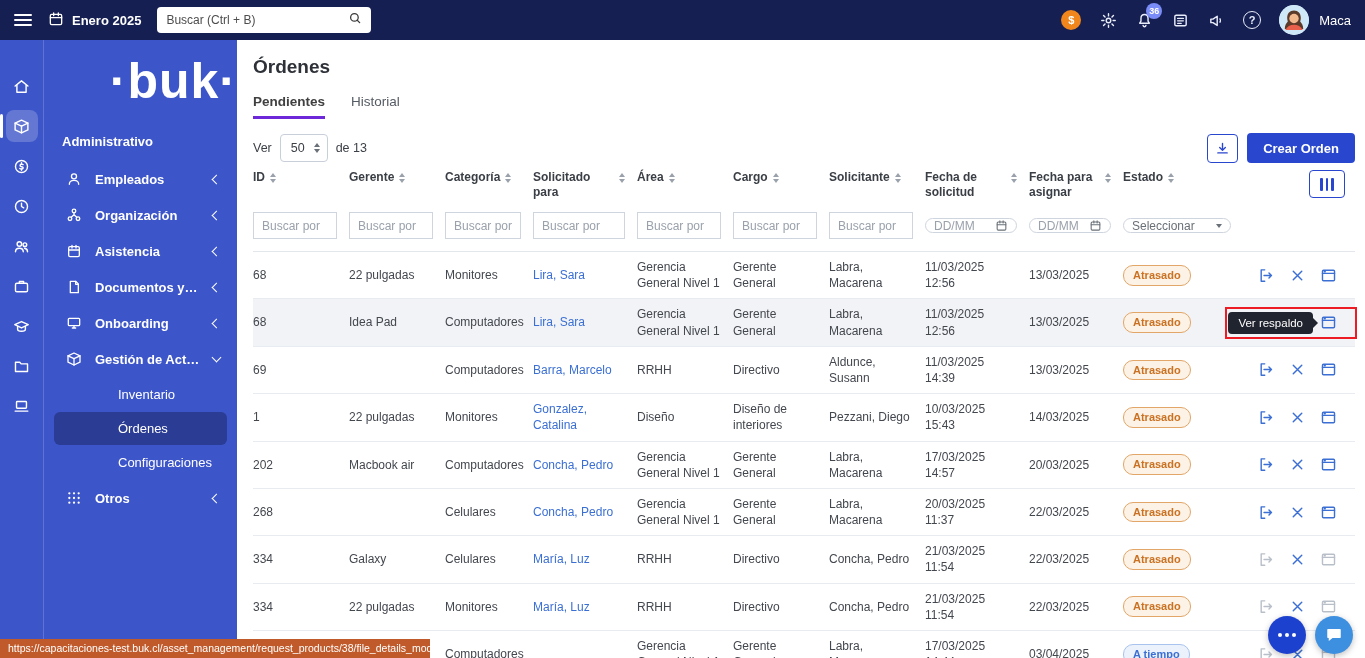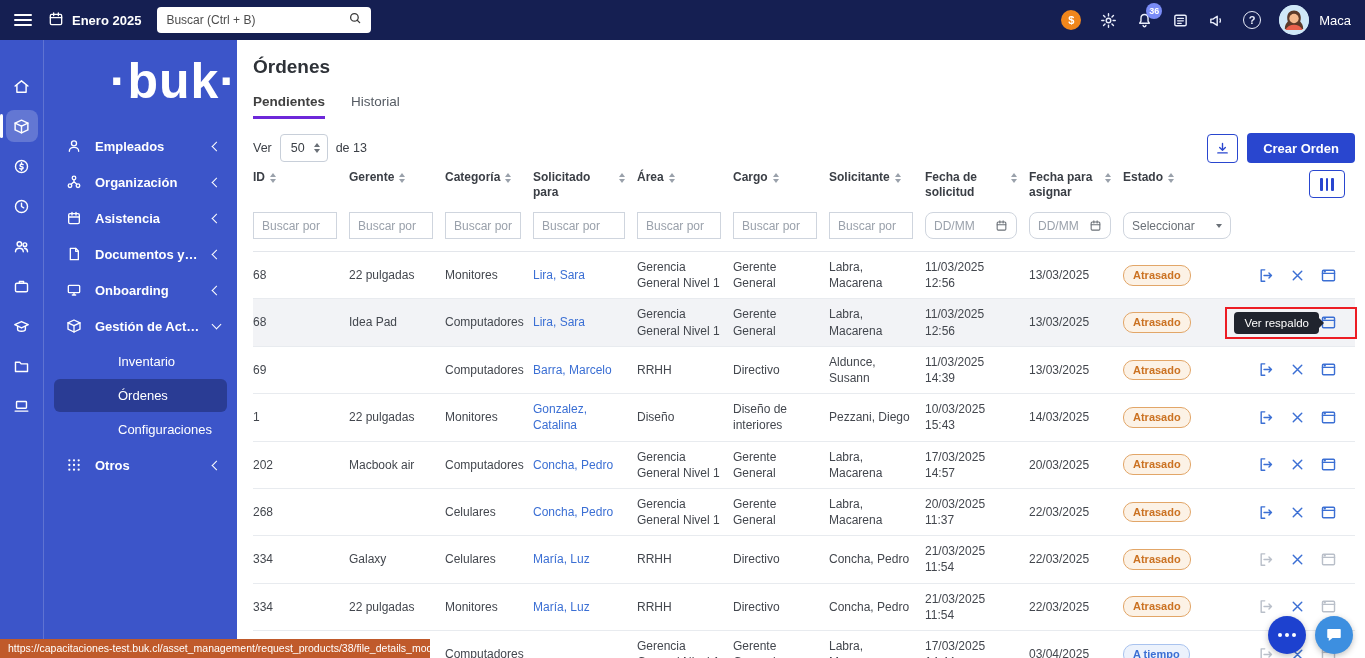--- a/index.html
+++ b/index.html
@@ -72,36 +72,36 @@
   .sort{display:inline-flex;flex-direction:column;gap:2px;margin-top:3px;flex:none}
   .sort .up{border-bottom:4px solid #9aa1ab}
   .sort .down{border-top:4px solid #9aa1ab}
   .actions-h{display:flex;justify-content:flex-end;padding-right:10px}
   .colbtn{width:36px;height:28px;border:1px solid #2946cf;background:#fff;border-radius:4px;display:flex;align-items:center;justify-content:center;gap:3px;cursor:pointer}
   .colbtn i{display:block;width:2.5px;height:13px;background:#2946cf;border-radius:1px}
   .filters{padding:8px 0 12px;border-bottom:1px solid #e3e6eb}
   .fcell{padding-right:12px}
   .finput{width:100%;height:27px;border:1px solid #cfd5de;border-radius:0;font-size:12px;color:#3c4047;padding:0 8px;outline:none;background:#fff;font-family:inherit}
   .finput::placeholder{color:#9aa1ab}
-  .fdate,.fsel{height:27px;border:1px solid #cfd5de;border-radius:8px;display:flex;align-items:center;justify-content:space-between;padding:0 8px;font-size:12px;color:#9aa1ab;background:#fff;cursor:pointer}
+  .fdate,.fsel{height:15px;border:1px solid #cfd5de;border-radius:8px;display:flex;align-items:center;justify-content:space-between;padding:0 8px;font-size:12px;color:#9aa1ab;background:#fff;cursor:pointer}
   .fdate svg{width:13px;height:13px;color:#6a7077}
   .fsel{color:#6a7077}
   .fsel i{border-top:4px solid #6a7077}
   .row{border-bottom:1px solid #e8ebef;min-height:45px}
   .row.hl{background:#f2f3f6}
   .cell{font-size:12px;color:#43474e;padding:7px 12px 7px 0;line-height:1.35}
   .link{color:#3b6fd4;cursor:pointer}
   .badge{display:inline-block;padding:2px 9px;border-radius:10px;font-size:11px;font-weight:700;white-space:nowrap}
   .badge.warn{color:#cb7222;background:#fcf2e6;border:1px solid #e2a668}
   .badge.ok{color:#3b6fd4;background:#ecf2fc;border:1px solid #a9c3ef}
   .acts{align-self:stretch;display:flex;align-items:center;justify-content:flex-end;gap:14px;padding-right:18px;position:relative}
   .abtn{width:17px;height:17px;color:#3b6fd4;cursor:pointer;flex:none;display:flex}
   .abtn svg{width:100%;height:100%}
   .abtn.mut{color:#b9bfc9}
-  .tooltip{position:absolute;right:36px;top:50%;transform:translateY(-50%);background:#20242e;color:#fff;font-size:11.5px;padding:5px 10px;border-radius:4px;white-space:nowrap;z-index:5}
+  .tooltip{position:absolute;right:42px;top:50%;transform:translateY(-50%);background:#20242e;color:#fff;font-size:11.5px;padding:5px 10px;border-radius:4px;white-space:nowrap;z-index:5}
   .tooltip::after{content:"";position:absolute;left:100%;top:50%;transform:translateY(-50%);border:5px solid transparent;border-left-color:#20242e}
   .annot{position:absolute;left:-18px;right:-2px;top:50%;height:32px;transform:translateY(-50%);border:2px solid #ed1c24;z-index:6;pointer-events:none}
 
   
   .statusbar{position:absolute;left:0;bottom:0;background:#c05a2b;color:#fff;font-size:10.5px;padding:3px 8px 4px;z-index:40;max-width:430px;white-space:nowrap;overflow:hidden}
   .fabs{position:absolute;right:12px;bottom:4px;display:flex;gap:9px;z-index:30}
   .fab{width:38px;height:38px;border-radius:50%;display:flex;align-items:center;justify-content:center;color:#fff;cursor:pointer;box-shadow:0 2px 6px rgba(0,0,0,.25)}
   .fab.one{background:#1d41cf}
   .fab.two{background:#3d8fe0}
   .fab .dots{display:flex;gap:3px}
@@ -226,20 +226,21 @@
       </div>
       <div class="rail-item">
         <svg viewBox="0 0 24 24" fill="none" stroke="currentColor" stroke-width="2" stroke-linecap="round" stroke-linejoin="round">
           <rect x="5" y="5" width="14" height="9.5" rx="1"></rect>
           <path d="M3 18.5h18"></path>
         </svg>
       </div>
     </aside>
   <aside class="sidebar">
     <div class="logo">·buk·</div>
+    <div class="section-label">Administrativo</div>
     <nav id="nav">
         <div class="nav-item">
           <span class="nav-ic">
             <svg viewBox="0 0 24 24" fill="none" stroke="currentColor" stroke-width="2" stroke-linecap="round" stroke-linejoin="round">
               <circle cx="12" cy="8" r="3.8"></circle>
               <path d="M5 20c0-3.9 3.1-6 7-6s7 2.1 7 6"></path>
             </svg>
           </span>
           <span class="nav-label">Empleados</span>
           <span class="chev"></span>

